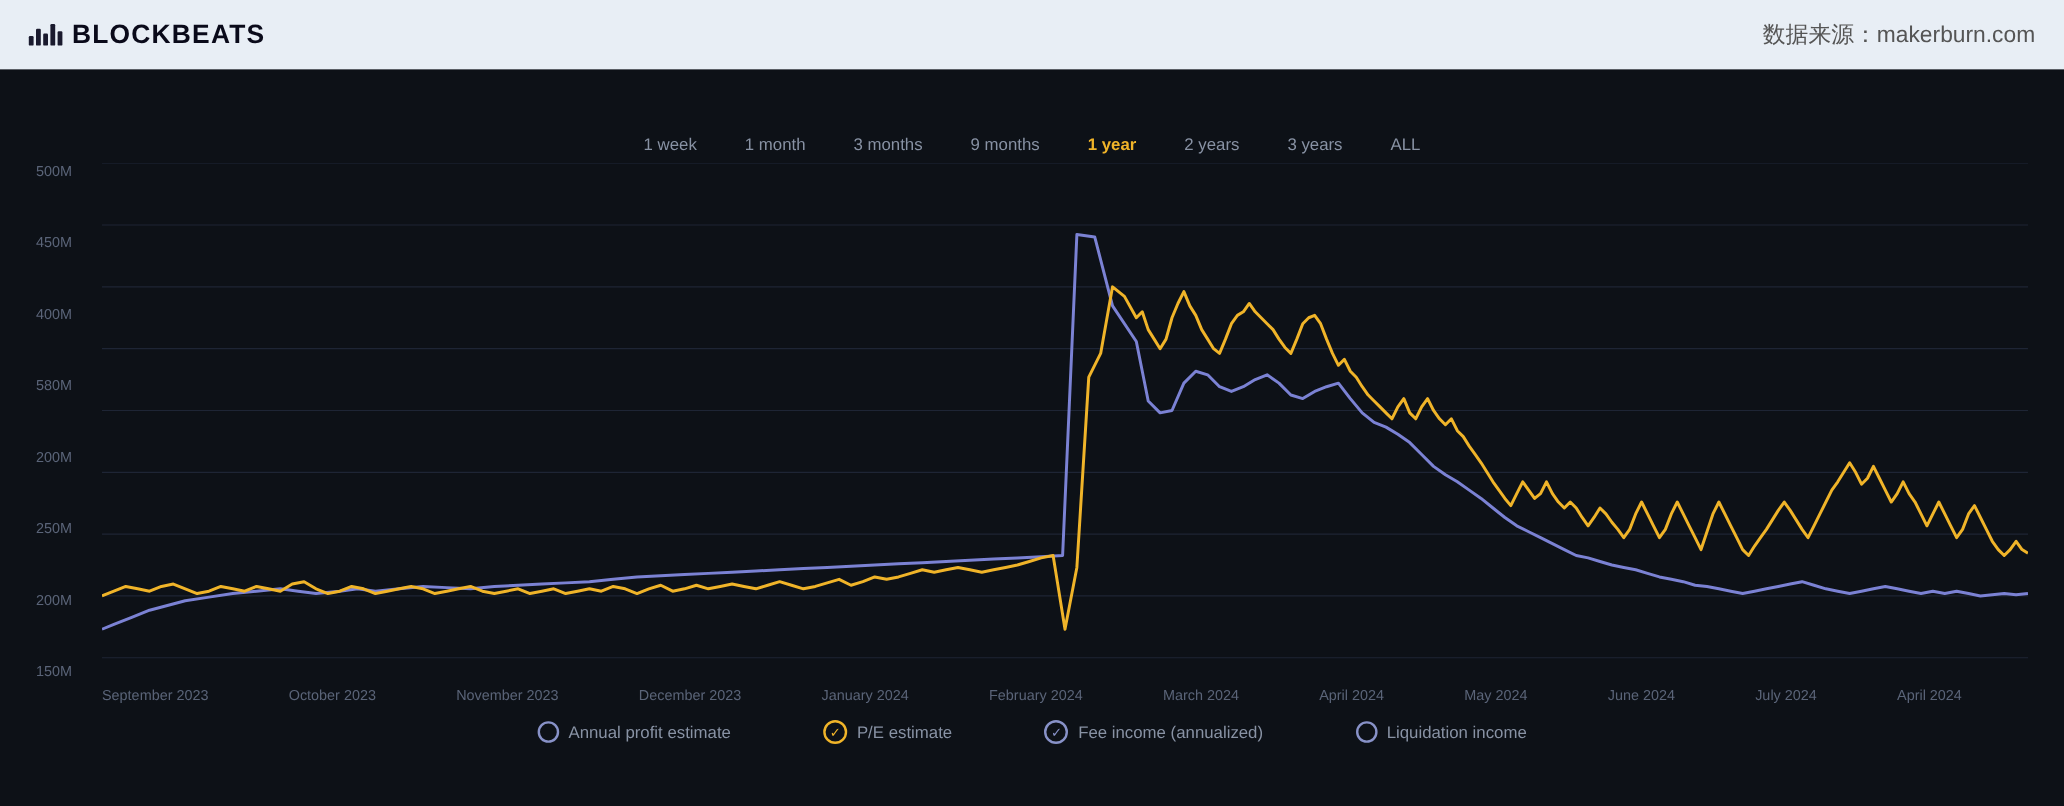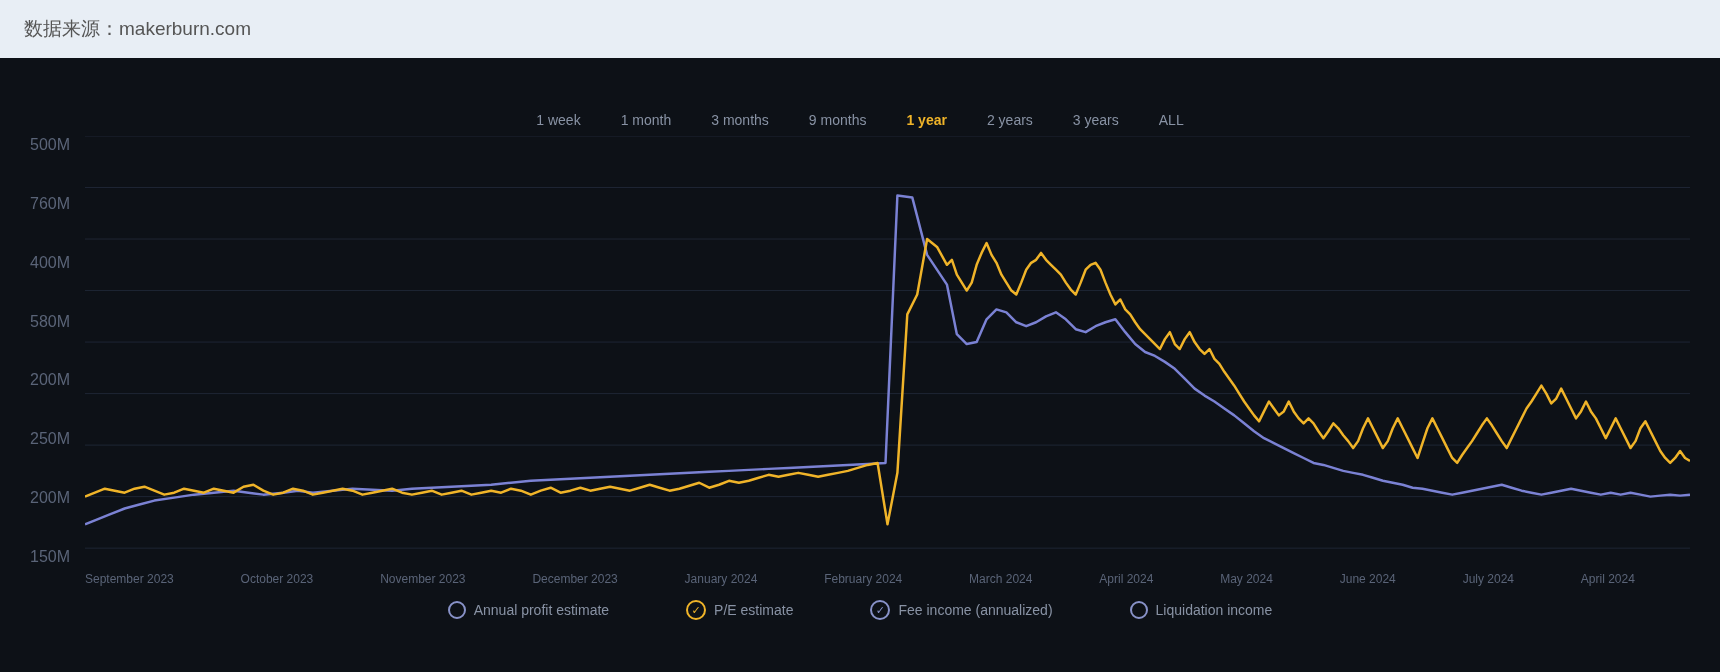--- a/index.html
+++ b/index.html
@@ -74,21 +74,21 @@
       position: absolute;
       left: 0;
       top: 0;
       bottom: 0;
       display: flex;
       flex-direction: column;
       justify-content: space-between;
       width: 50px;
     }
     .y-label {
-      font-size: 16px;
+      font-size: 12px;
       color: #5a6478;
     }
     .svg-chart {
       position: absolute;
       left: 55px;
       right: 0;
       top: 0;
       bottom: 0;
     }
     .x-axis-labels {
@@ -133,41 +133,51 @@
     }
     .grid-line {
       stroke: #1e2535;
       stroke-width: 1;
     }
   </style>
 </head>
 <body>
 
 <div class="header">
+  <div class="logo">
+    <div class="logo-bars">
+      <div class="logo-bar" style="height:8px;"></div>
+      <div class="logo-bar" style="height:14px;"></div>
+      <div class="logo-bar" style="height:10px;"></div>
+      <div class="logo-bar" style="height:18px;"></div>
+      <div class="logo-bar" style="height:12px;"></div>
+    </div>
+    <span class="logo-text">BLOCKBEATS</span>
+  </div>
   <span class="data-source">数据来源：makerburn.com</span>
 </div>
 
 <div class="chart-container">
 
   <div class="time-filters">
     <span class="time-filter">1 week</span>
     <span class="time-filter">1 month</span>
     <span class="time-filter">3 months</span>
     <span class="time-filter">9 months</span>
     <span class="time-filter active">1 year</span>
     <span class="time-filter">2 years</span>
     <span class="time-filter">3 years</span>
     <span class="time-filter">ALL</span>
   </div>
 
   <div class="chart-area">
 
     <div class="y-axis-labels">
       <span class="y-label">500M</span>
-      <span class="y-label">760M</span>
+      <span class="y-label">450M</span>
       <span class="y-label">400M</span>
       <span class="y-label">580M</span>
       <span class="y-label">200M</span>
       <span class="y-label">250M</span>
       <span class="y-label">200M</span>
       <span class="y-label">150M</span>
     </div>
 
     <svg class="svg-chart" viewBox="0 0 1620 430" preserveAspectRatio="none">
 

